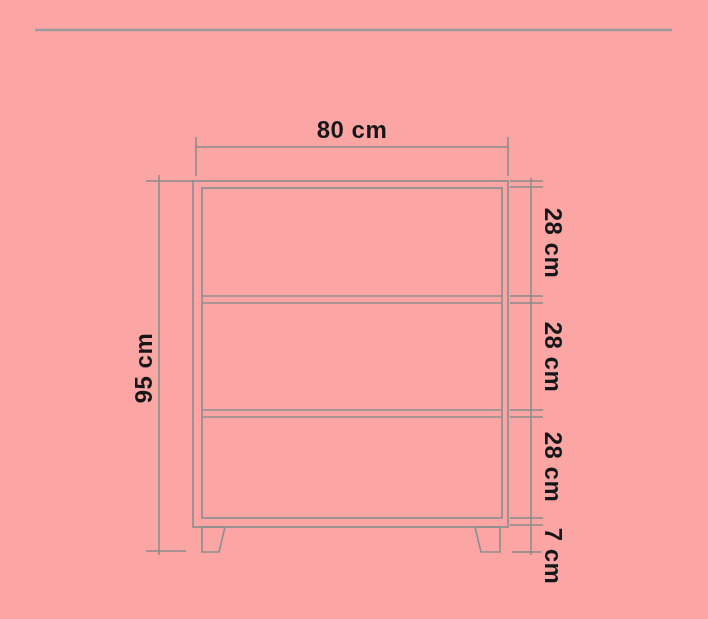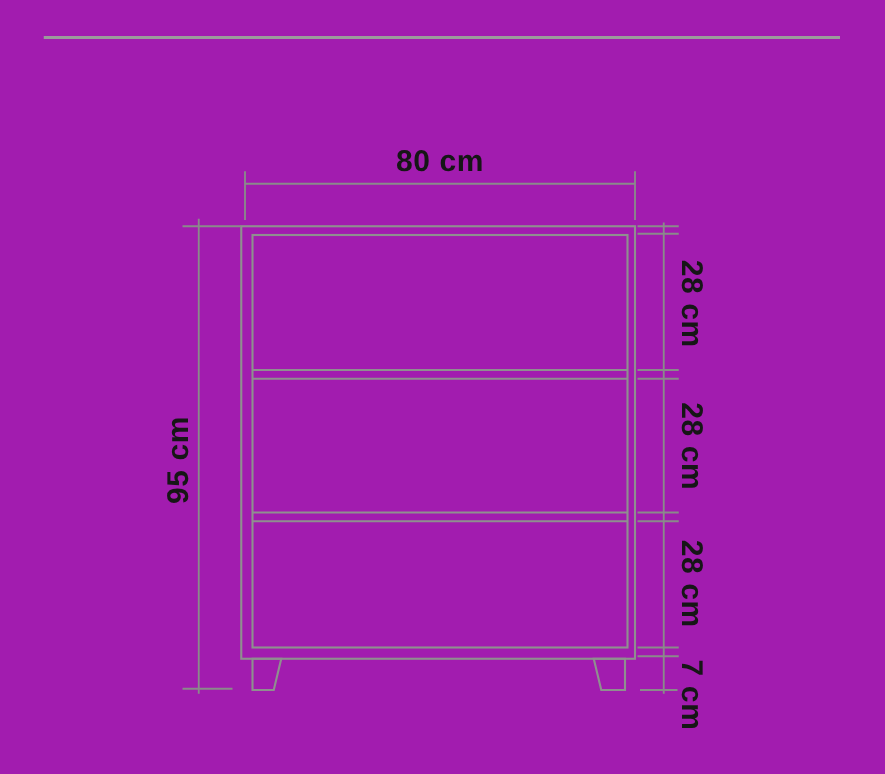--- a/index.html
+++ b/index.html
@@ -4,21 +4,21 @@
 <style>
   html, body {
     margin: 0;
     padding: 0;
     background: #ffffff;
   }
   .canvas {
     position: relative;
     width: 708px;
     height: 619px;
-    background: #a21caf;
+    background: #fca5a5;
     overflow: hidden;
     font-family: "Liberation Sans", sans-serif;
   }
   svg {
     display: block;
   }
   .dim-label {
     font-family: "Liberation Sans", sans-serif;
     font-weight: 700;
     font-size: 24px;

